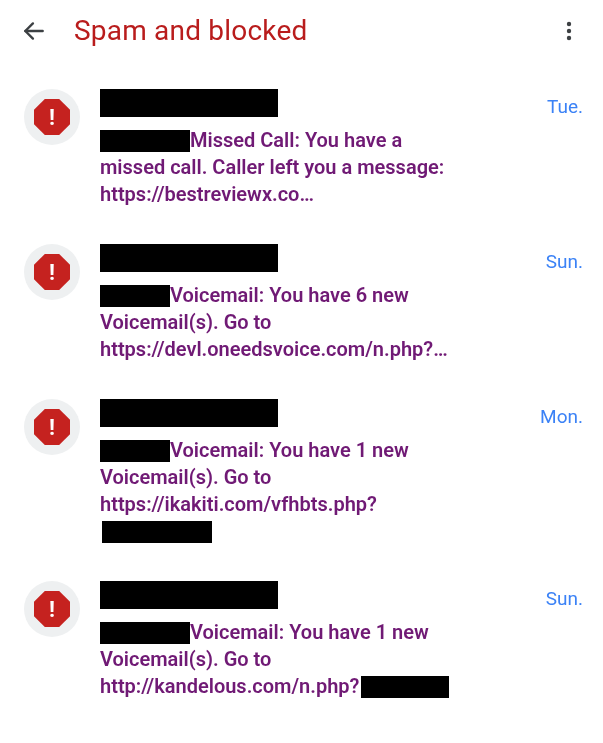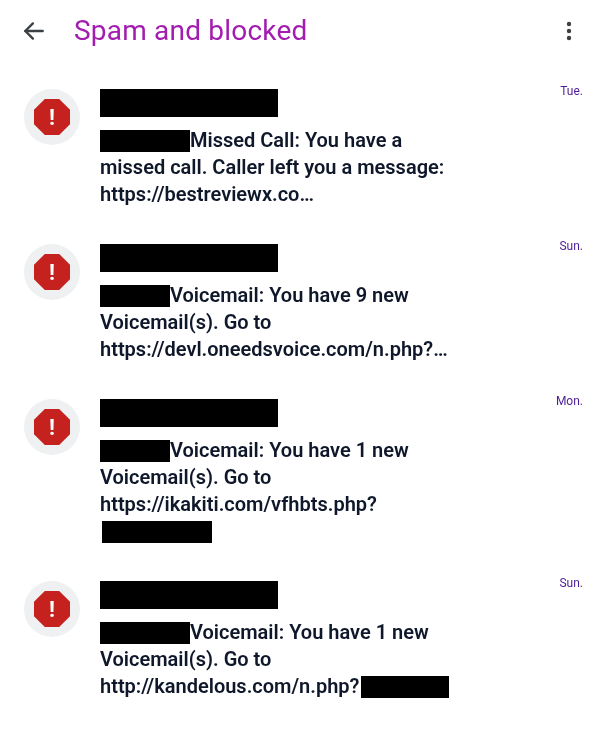--- a/index.html
+++ b/index.html
@@ -21,21 +21,21 @@
       width: 32px;
       height: 32px;
       display: flex;
       align-items: center;
       justify-content: center;
       cursor: pointer;
     }
     .header-title {
       font-size: 28px;
       font-weight: 400;
-      color: #a21caf;
+      color: #b91c1c;
       flex: 1;
       letter-spacing: 0.2px;
     }
     .more-btn {
       width: 32px;
       height: 32px;
       display: flex;
       align-items: center;
       justify-content: center;
       cursor: pointer;
@@ -88,35 +88,35 @@
       vertical-align: middle;
     }
     .redact-sender {
       height: 28px;
       width: 178px;
     }
     .msg {
       font-size: 20px;
       line-height: 27px;
       font-weight: 600;
-      color: #0f172a;
+      color: #701a75;
       max-width: 360px;
       word-break: break-word;
     }
     .msg .redact-inline {
       background:#000;
       display:inline-block;
       vertical-align: text-bottom;
     }
     .timestamp {
       position: absolute;
       right: 20px;
-      top: 7px;
-      font-size: 12px;
-      color: #4c1d95;
+      top: 18px;
+      font-size: 19px;
+      color: #3b82f6;
     }
     .redact-lead {
       width: 90px;
       height: 22px;
       margin-right: 0;
       vertical-align: text-bottom;
     }
     .redact-trail {
       width: 110px;
       height: 22px;
@@ -158,21 +158,21 @@
       <div class="timestamp">Tue.</div>
     </div>
     <div class="item">
       <div class="avatar">
         <div class="octagon">!</div>
       </div>
       <div class="content">
         <div class="sender-row">
           <span class="redact redact-sender"></span>
         </div>
-        <div class="msg"><span class="redact msg redact-inline redact-lead" style="width: 70px;"></span><span>Voicemail: You have 9 new Voicemail(s). Go to https://devl.oneedsvoice.com/n.php?…</span></div>
+        <div class="msg"><span class="redact msg redact-inline redact-lead" style="width: 70px;"></span><span>Voicemail: You have 6 new Voicemail(s). Go to https://devl.oneedsvoice.com/n.php?…</span></div>
       </div>
       <div class="timestamp">Sun.</div>
     </div>
     <div class="item">
       <div class="avatar">
         <div class="octagon">!</div>
       </div>
       <div class="content">
         <div class="sender-row">
           <span class="redact redact-sender"></span>

